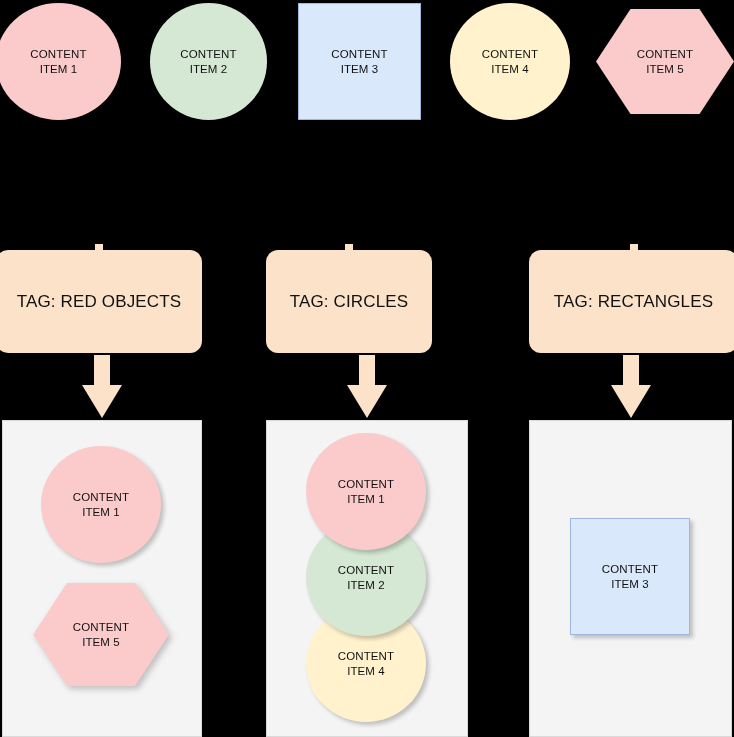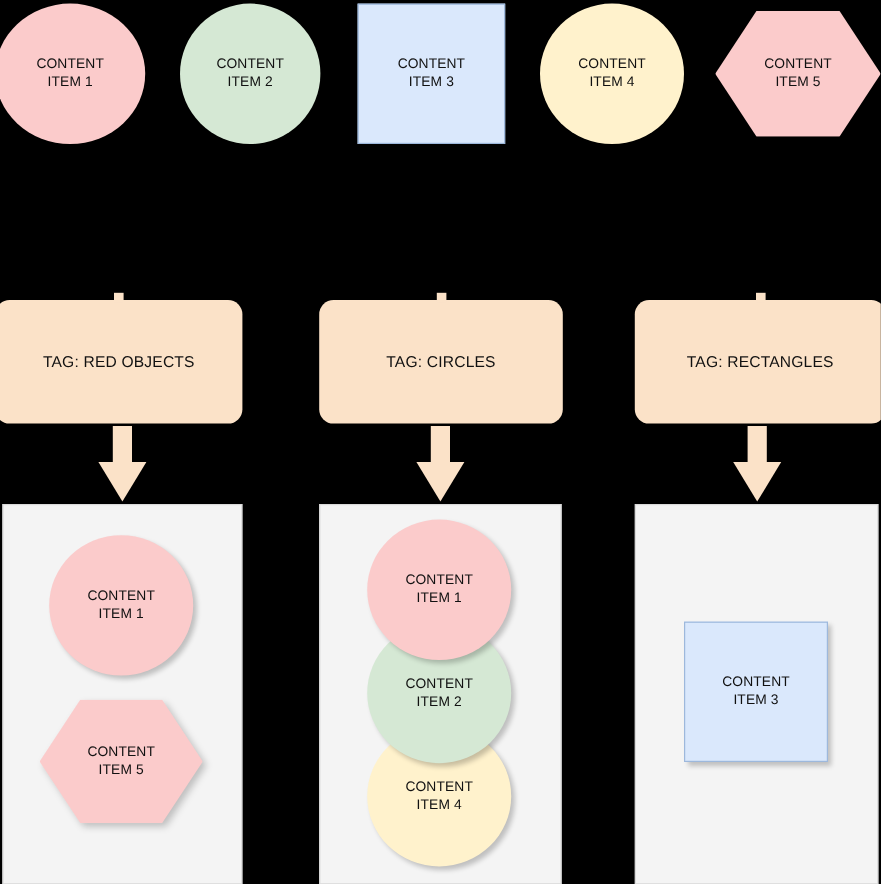--- a/index.html
+++ b/index.html
@@ -25,25 +25,25 @@
   #top-item-2{left:150px;top:3px;width:117px;height:117px;background:#D5E8D4;}
   #top-item-3{left:298px;top:3px;width:123px;height:117px;background:#DAE8FC;
               border:1px solid #9DB8DC;}
   #top-item-4{left:450px;top:3px;width:120px;height:117px;background:#FFF2CC;}
   #top-item-5{left:596px;top:9px;width:138px;height:105px;}
   #top-item-5 .hex{background:#FBCBCB;}
 
   
   .tagbox{position:absolute;height:103px;background:#FBE2C8;border-radius:12px;
           display:flex;align-items:center;justify-content:center;}
-  .tagbox .tlbl{font-size:13px;color:#111;letter-spacing:0.15px;white-space:nowrap;}
+  .tagbox .tlbl{font-size:17px;color:#111;letter-spacing:0.15px;white-space:nowrap;}
   .stub{position:absolute;top:-6px;left:50%;margin-left:-4px;width:8px;height:8px;
         background:#FBE2C8;}
   #tag-red{left:-4px;top:250px;width:206px;}
-  #tag-circles{left:266px;top:250px;width:203px;}
+  #tag-circles{left:266px;top:250px;width:166px;}
   #tag-rects{left:529px;top:250px;width:209px;}
 
   
   .arrow{position:absolute;width:40px;height:63px;}
   .arrow .shaft{position:absolute;left:12px;top:0;width:16px;height:34px;background:#FBE2C8;}
   .arrow .head{position:absolute;left:0;top:30px;width:0;height:0;
                border-left:20px solid transparent;border-right:20px solid transparent;
                border-top:33px solid #FBE2C8;}
   #arrow-red{left:82px;top:355px;}
   #arrow-circles{left:347px;top:355px;}

